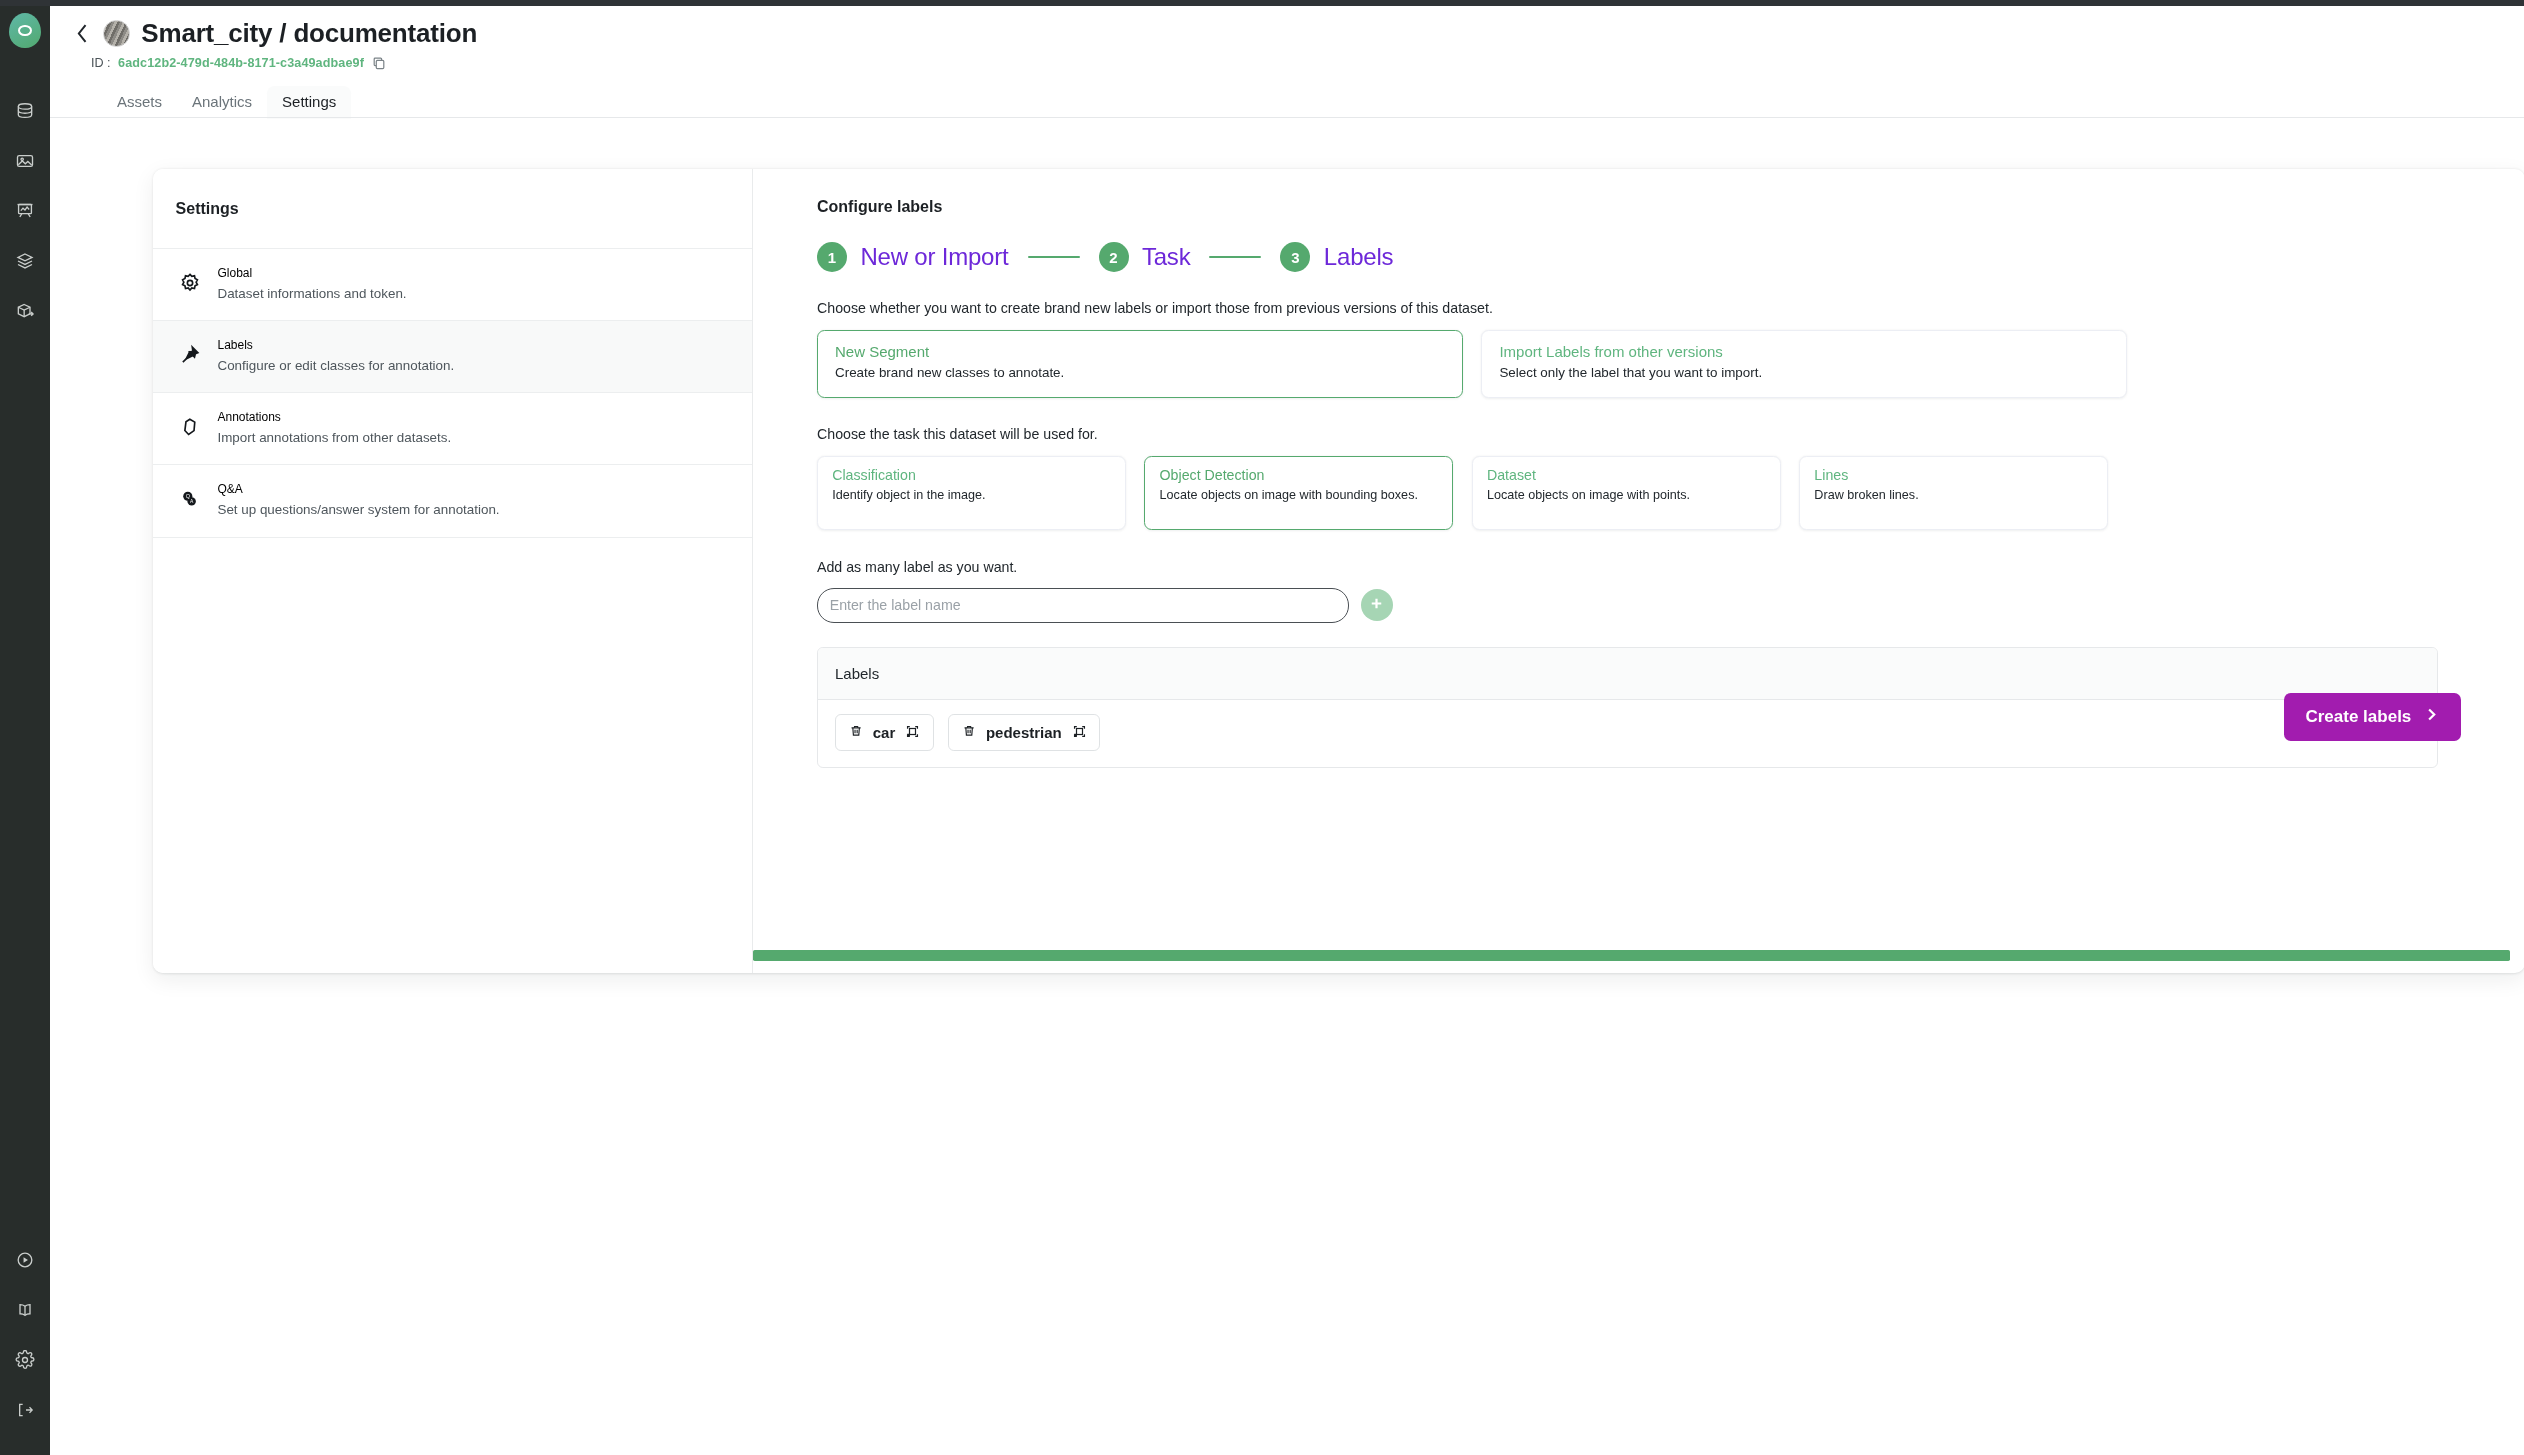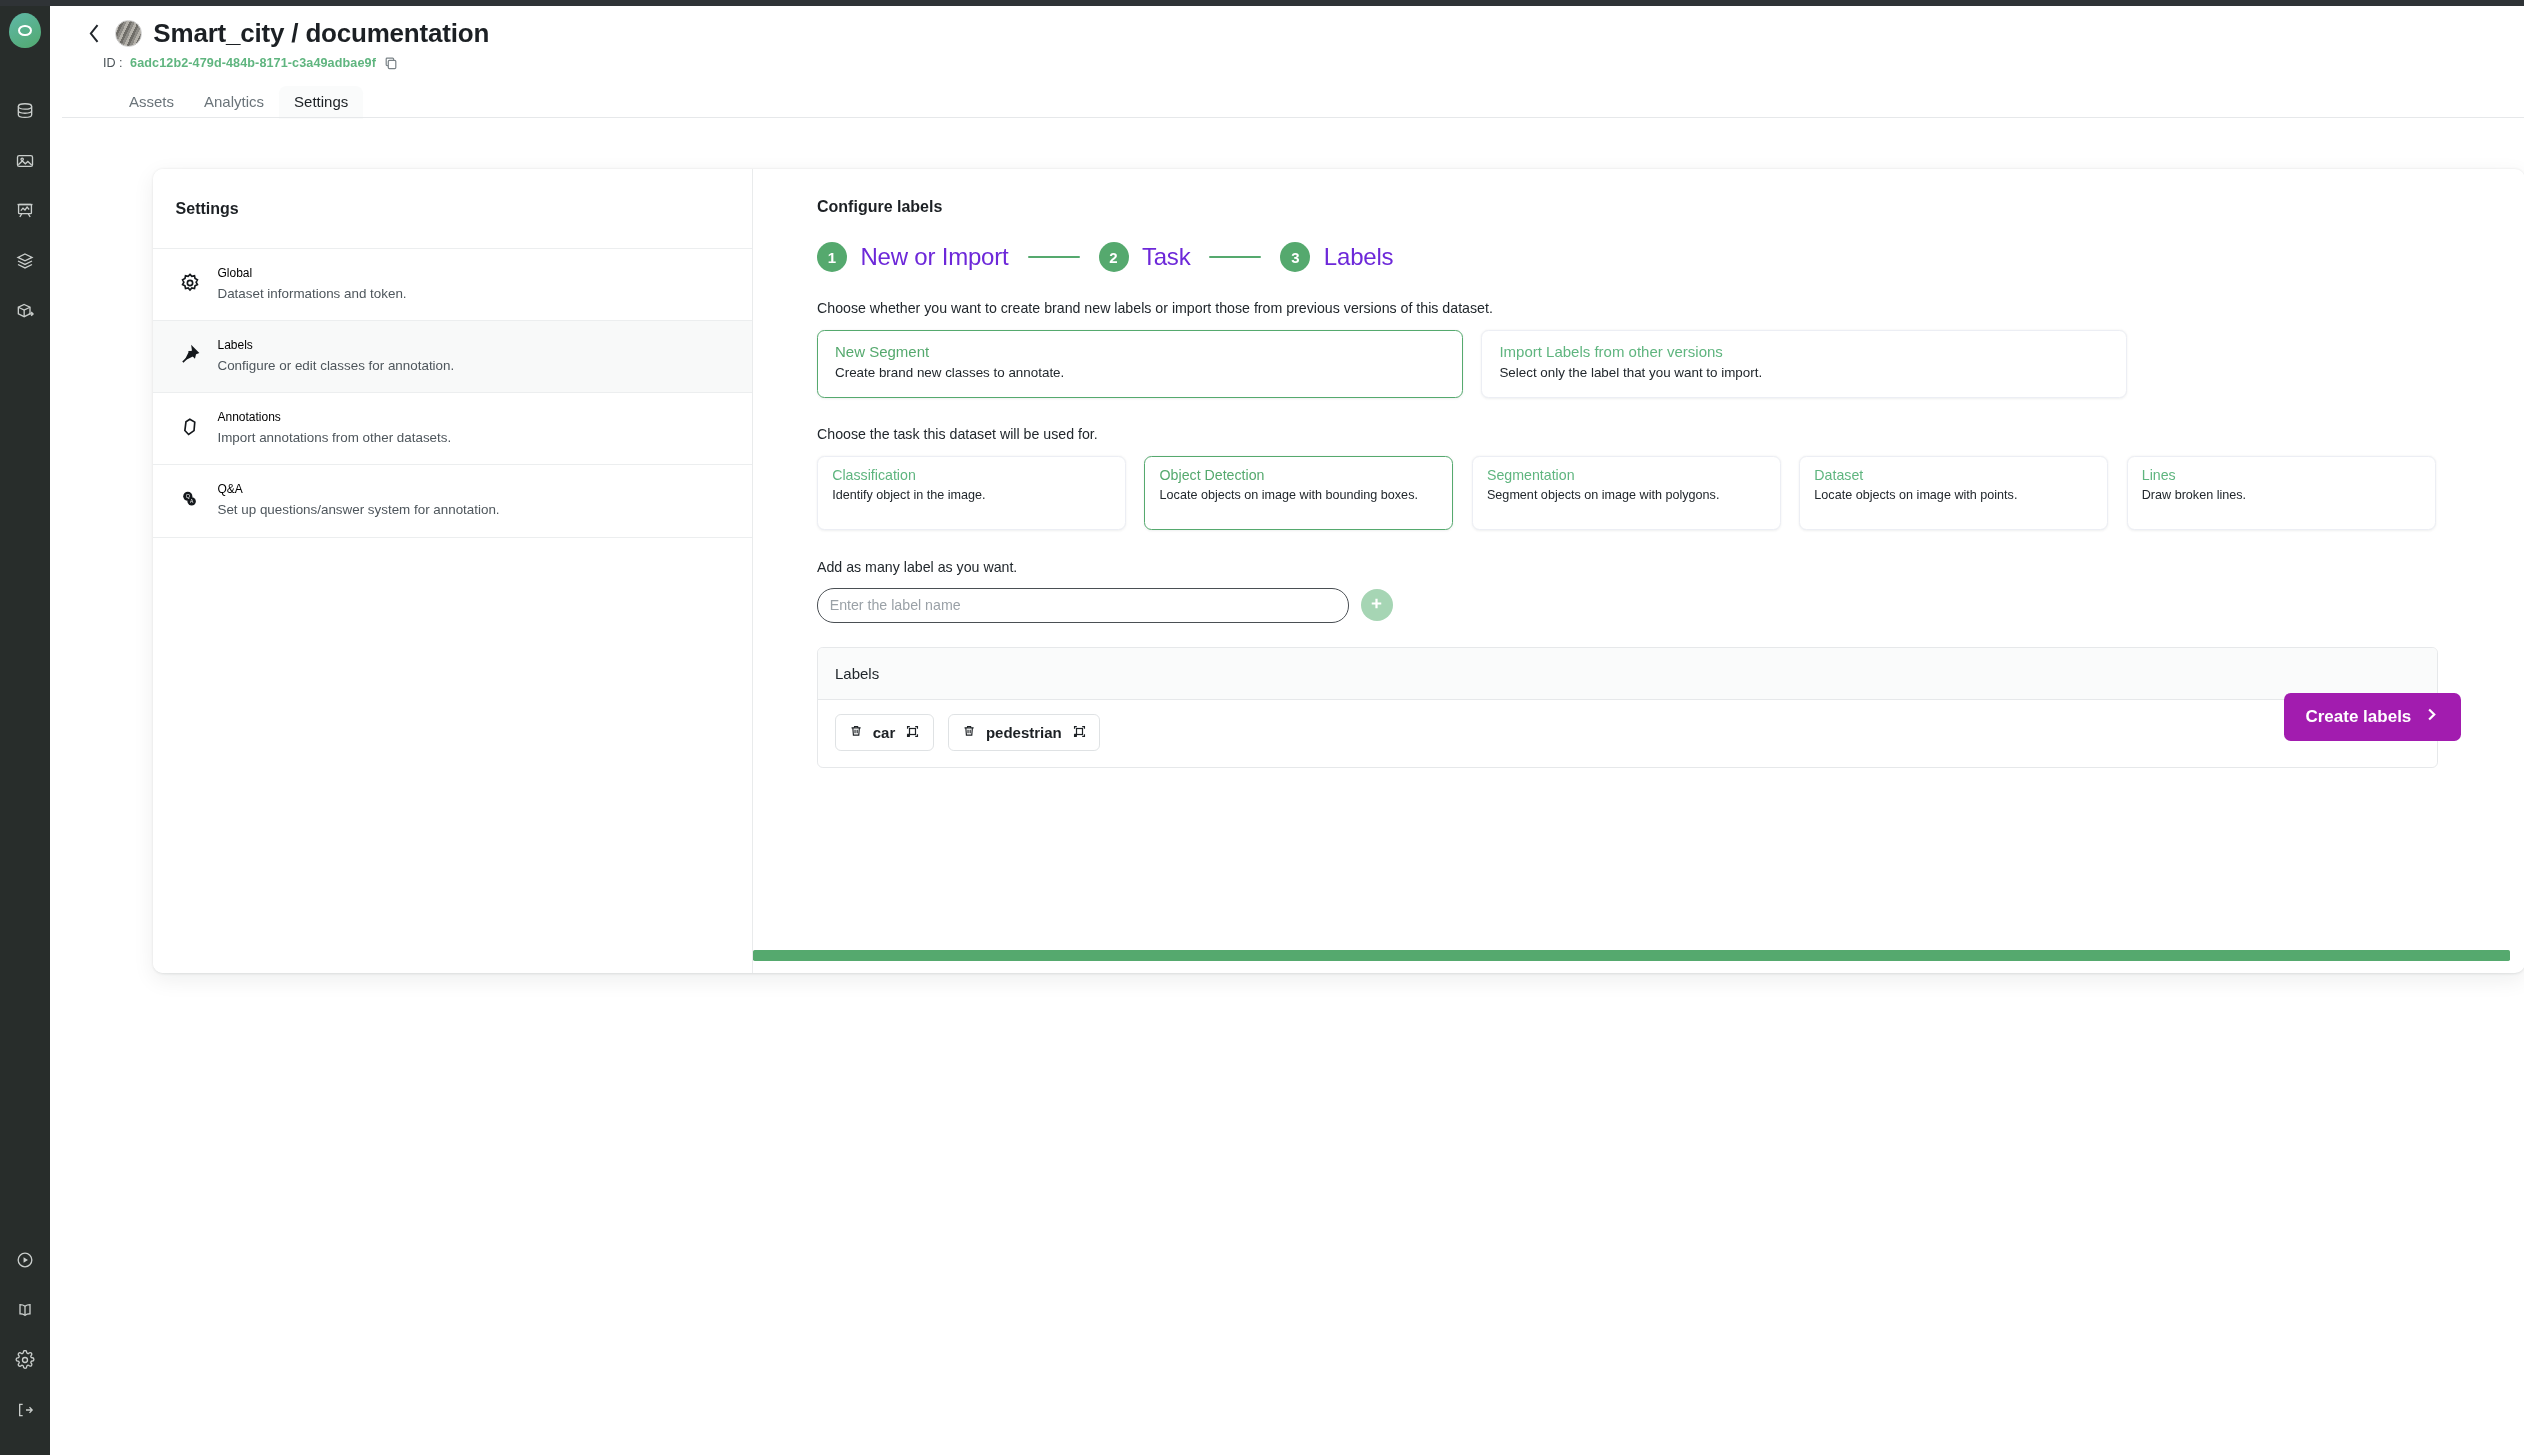--- a/index.html
+++ b/index.html
@@ -42,21 +42,21 @@
   .rail-bottom {
     position: absolute; bottom: 20px; left: 0; width: 50px;
     display: flex; flex-direction: column; gap: 0;
   }
 
   
   .content { flex: 1 1 auto; position: relative; background: #ffffff; }
   .topbar-strip {
     position: absolute; top: 0; left: 0; right: 0; height: 5.9px; background: #2f3336;
   }
-  .header { position: absolute; top: 5.9px; left: 12px; right: 0; height: 112px; background: #ffffff; }
+  .header { position: absolute; top: 5.9px; left: 0; right: 0; height: 112px; background: #ffffff; }
   .title-row { display: flex; align-items: center; gap: 11.7px; padding: 11.7px 0 0 22.6px; }
   .back-chevron { width: 18.4px; height: 25px; cursor: pointer; flex: 0 0 auto; }
   .back-chevron svg { stroke: #21262b; stroke-width: 2.4; fill: none; }
   .ds-avatar {
     width: 27px; height: 27px; border-radius: 50%; flex: 0 0 auto;
     background:
       repeating-linear-gradient(115deg,#8d8b86 0 2.5px,#b4b1aa 2.5px 5px,#6f6d68 5px 7.5px);
     border: 0.8px solid #cfcfcf;
   }
   .page-title { font-size: 26px; font-weight: 700; color: #1c2024; letter-spacing: -0.2px; white-space: nowrap; }
@@ -412,24 +412,20 @@
         <div class="section-text">Choose the task this dataset will be used for.</div>
 
         <div class="task-row">
           <div class="task-card">
             <div class="task-title">Classification</div>
             <div class="task-sub">Identify object in the image.</div>
           </div>
           <div class="task-card selected">
             <div class="task-title">Object Detection</div>
             <div class="task-sub">Locate objects on image with bounding boxes.</div>
-          </div>
-          <div class="task-card">
-            <div class="task-title">Segmentation</div>
-            <div class="task-sub">Segment objects on image with polygons.</div>
           </div>
           <div class="task-card">
             <div class="task-title">Dataset</div>
             <div class="task-sub">Locate objects on image with points.</div>
           </div>
           <div class="task-card">
             <div class="task-title">Lines</div>
             <div class="task-sub">Draw broken lines.</div>
           </div>
         </div>

